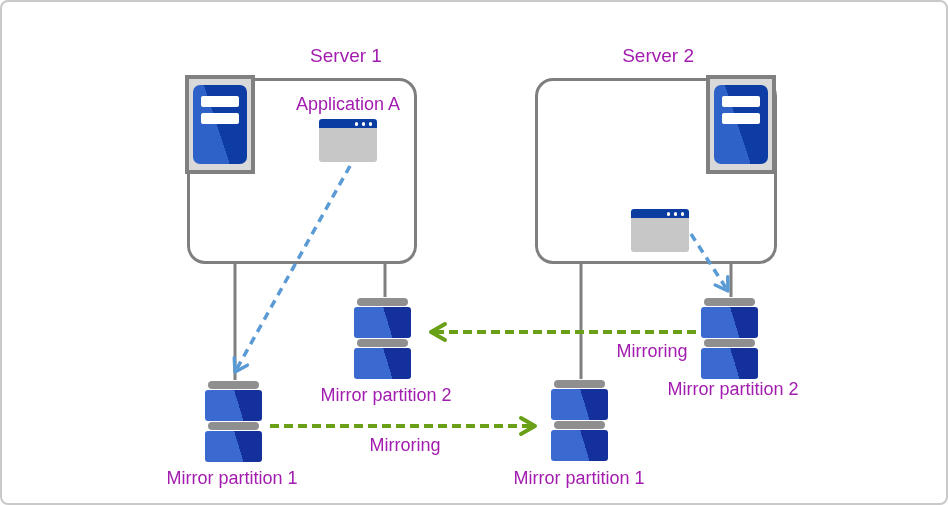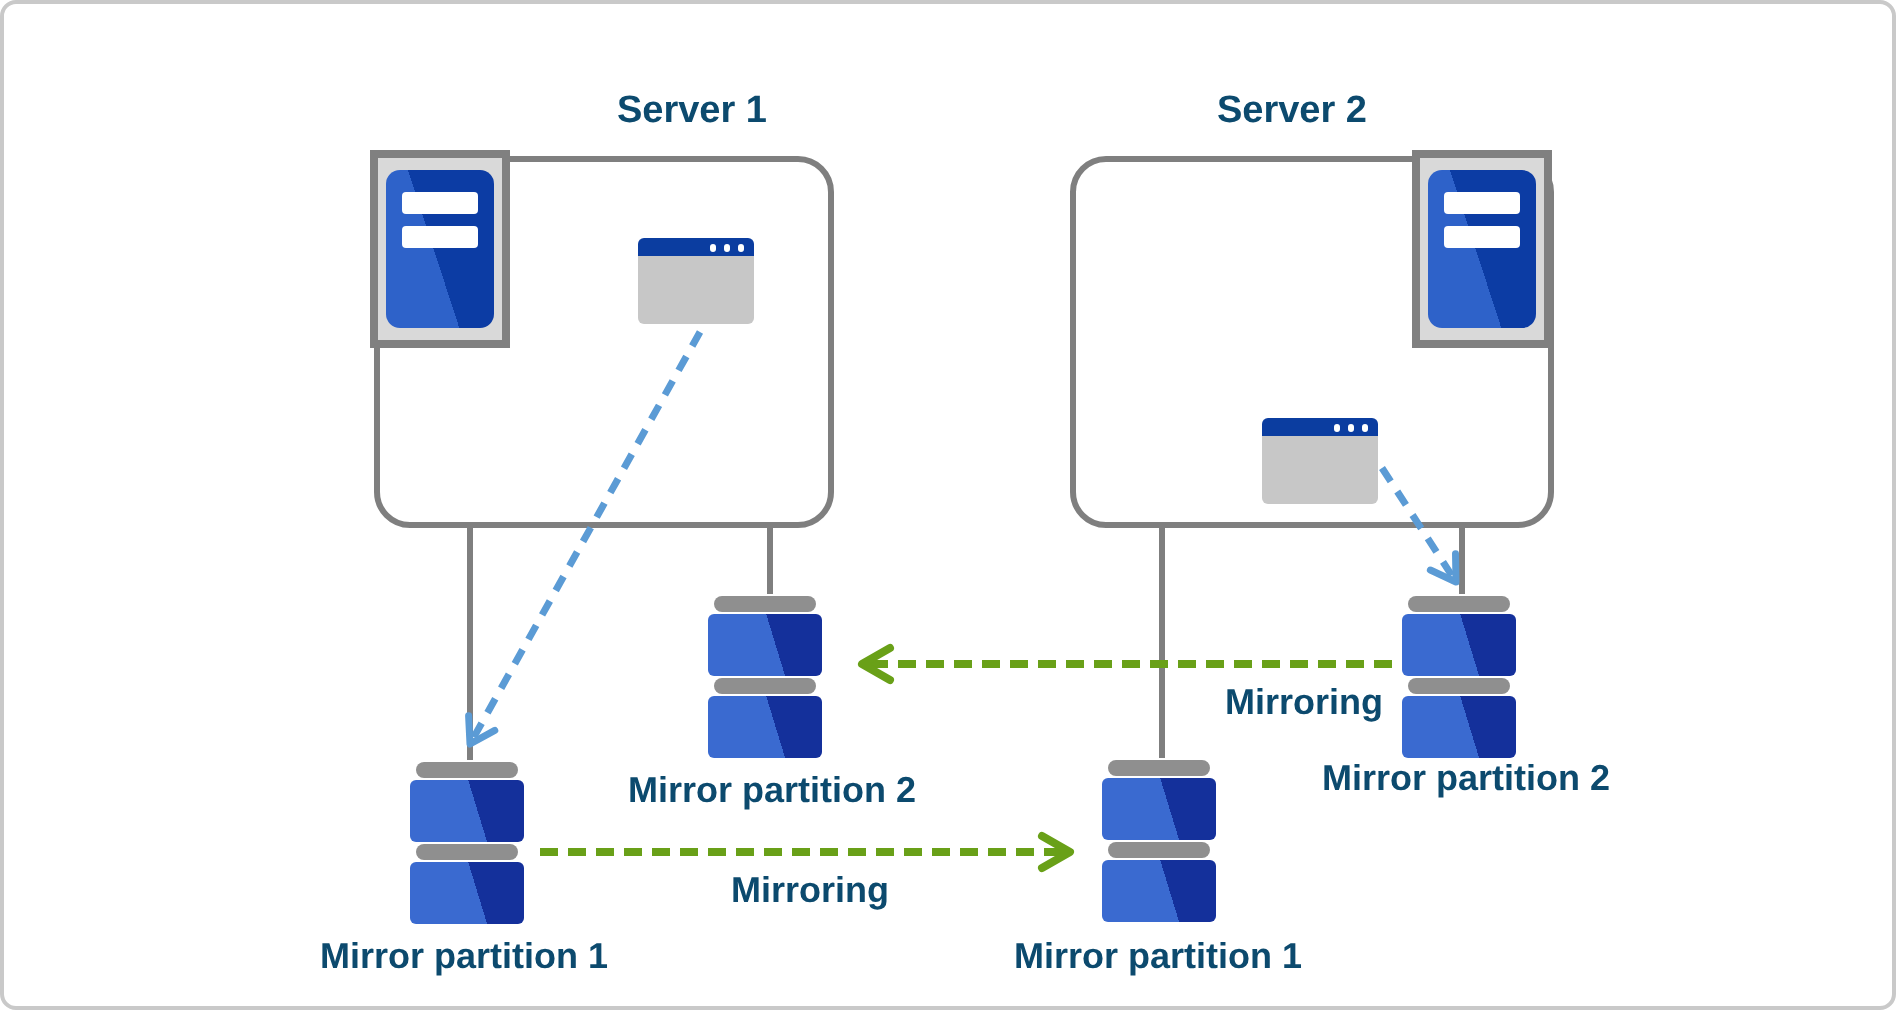--- a/index.html
+++ b/index.html
@@ -1,20 +1,20 @@
 <!DOCTYPE html>
 <html><head>
 <meta charset="utf-8">
 <style>
   html,body{margin:0;padding:0;background:#fff;font-family:"Liberation Sans",sans-serif;}
   #canvas{
     position:relative;width:948px;height:505px;background:#ffffff;
     border:2px solid #c9c9c9;border-radius:8px;box-sizing:border-box;overflow:hidden;
   }
-  .label{position:absolute;color:#0c4a6e;font-size:18px;text-align:center;white-space:nowrap;line-height:20px;font-weight:bold;}
+  .label{position:absolute;color:#a21caf;font-size:18px;text-align:center;white-space:nowrap;line-height:20px;}
   .server-title{font-size:19px;}
   .server-box{
     position:absolute;border:3px solid #7f7f7f;border-radius:18px;background:#ffffff;box-sizing:border-box;
   }
   
   .server-icon-frame{
     position:absolute;background:#d9d9d9;border:4px solid #808080;box-sizing:border-box;
     width:70px;height:99px;display:flex;align-items:center;justify-content:center;
   }
   .server-tower{
@@ -36,40 +36,41 @@
   .disk .platter{width:57px;height:31px;border-radius:3px;background:linear-gradient(73deg,#3a6ad0 58%,#14309b 58%);margin-bottom:1px;}
   .disk .sep{width:51px;height:8px;margin:0 auto 1px auto;background:#8f8f8f;border-radius:4px;}
   svg.overlay{position:absolute;left:0;top:0;pointer-events:none;}
 </style>
 </head>
 <body>
 
 <div id="canvas">
 
   <div class="label server-title" style="left:244px;top:44px;width:200px;">Server 1</div>
-  <div class="label server-title" style="left:544px;top:44px;width:200px;">Server 2</div>
+  <div class="label server-title" style="left:492px;top:44px;width:200px;text-align:right;">Server 2</div>
 
   <div class="server-box" style="left:185px;top:76px;width:230px;height:186px;"></div>
 
   <div class="server-box" style="left:533px;top:76px;width:242px;height:186px;"></div>
 
   <div class="server-icon-frame" style="left:183px;top:73px;">
     <div class="server-tower">
       <span class="bar b1"></span>
         <span class="bar b2"></span>
     </div>
   </div>
 
   <div class="server-icon-frame" style="left:704px;top:73px;">
     <div class="server-tower">
       <span class="bar b1"></span>
         <span class="bar b2"></span>
     </div>
   </div>
 
+  <div class="label" style="left:246px;top:92px;width:200px;">Application A</div>
   <div class="app-window" style="left:317px;top:117px;">
     <div class="titlebar">
         <span class="dots">
           <i></i>
           <i></i>
           <i></i>
         </span>
       </div>
     <div class="body"></div>
   </div>

